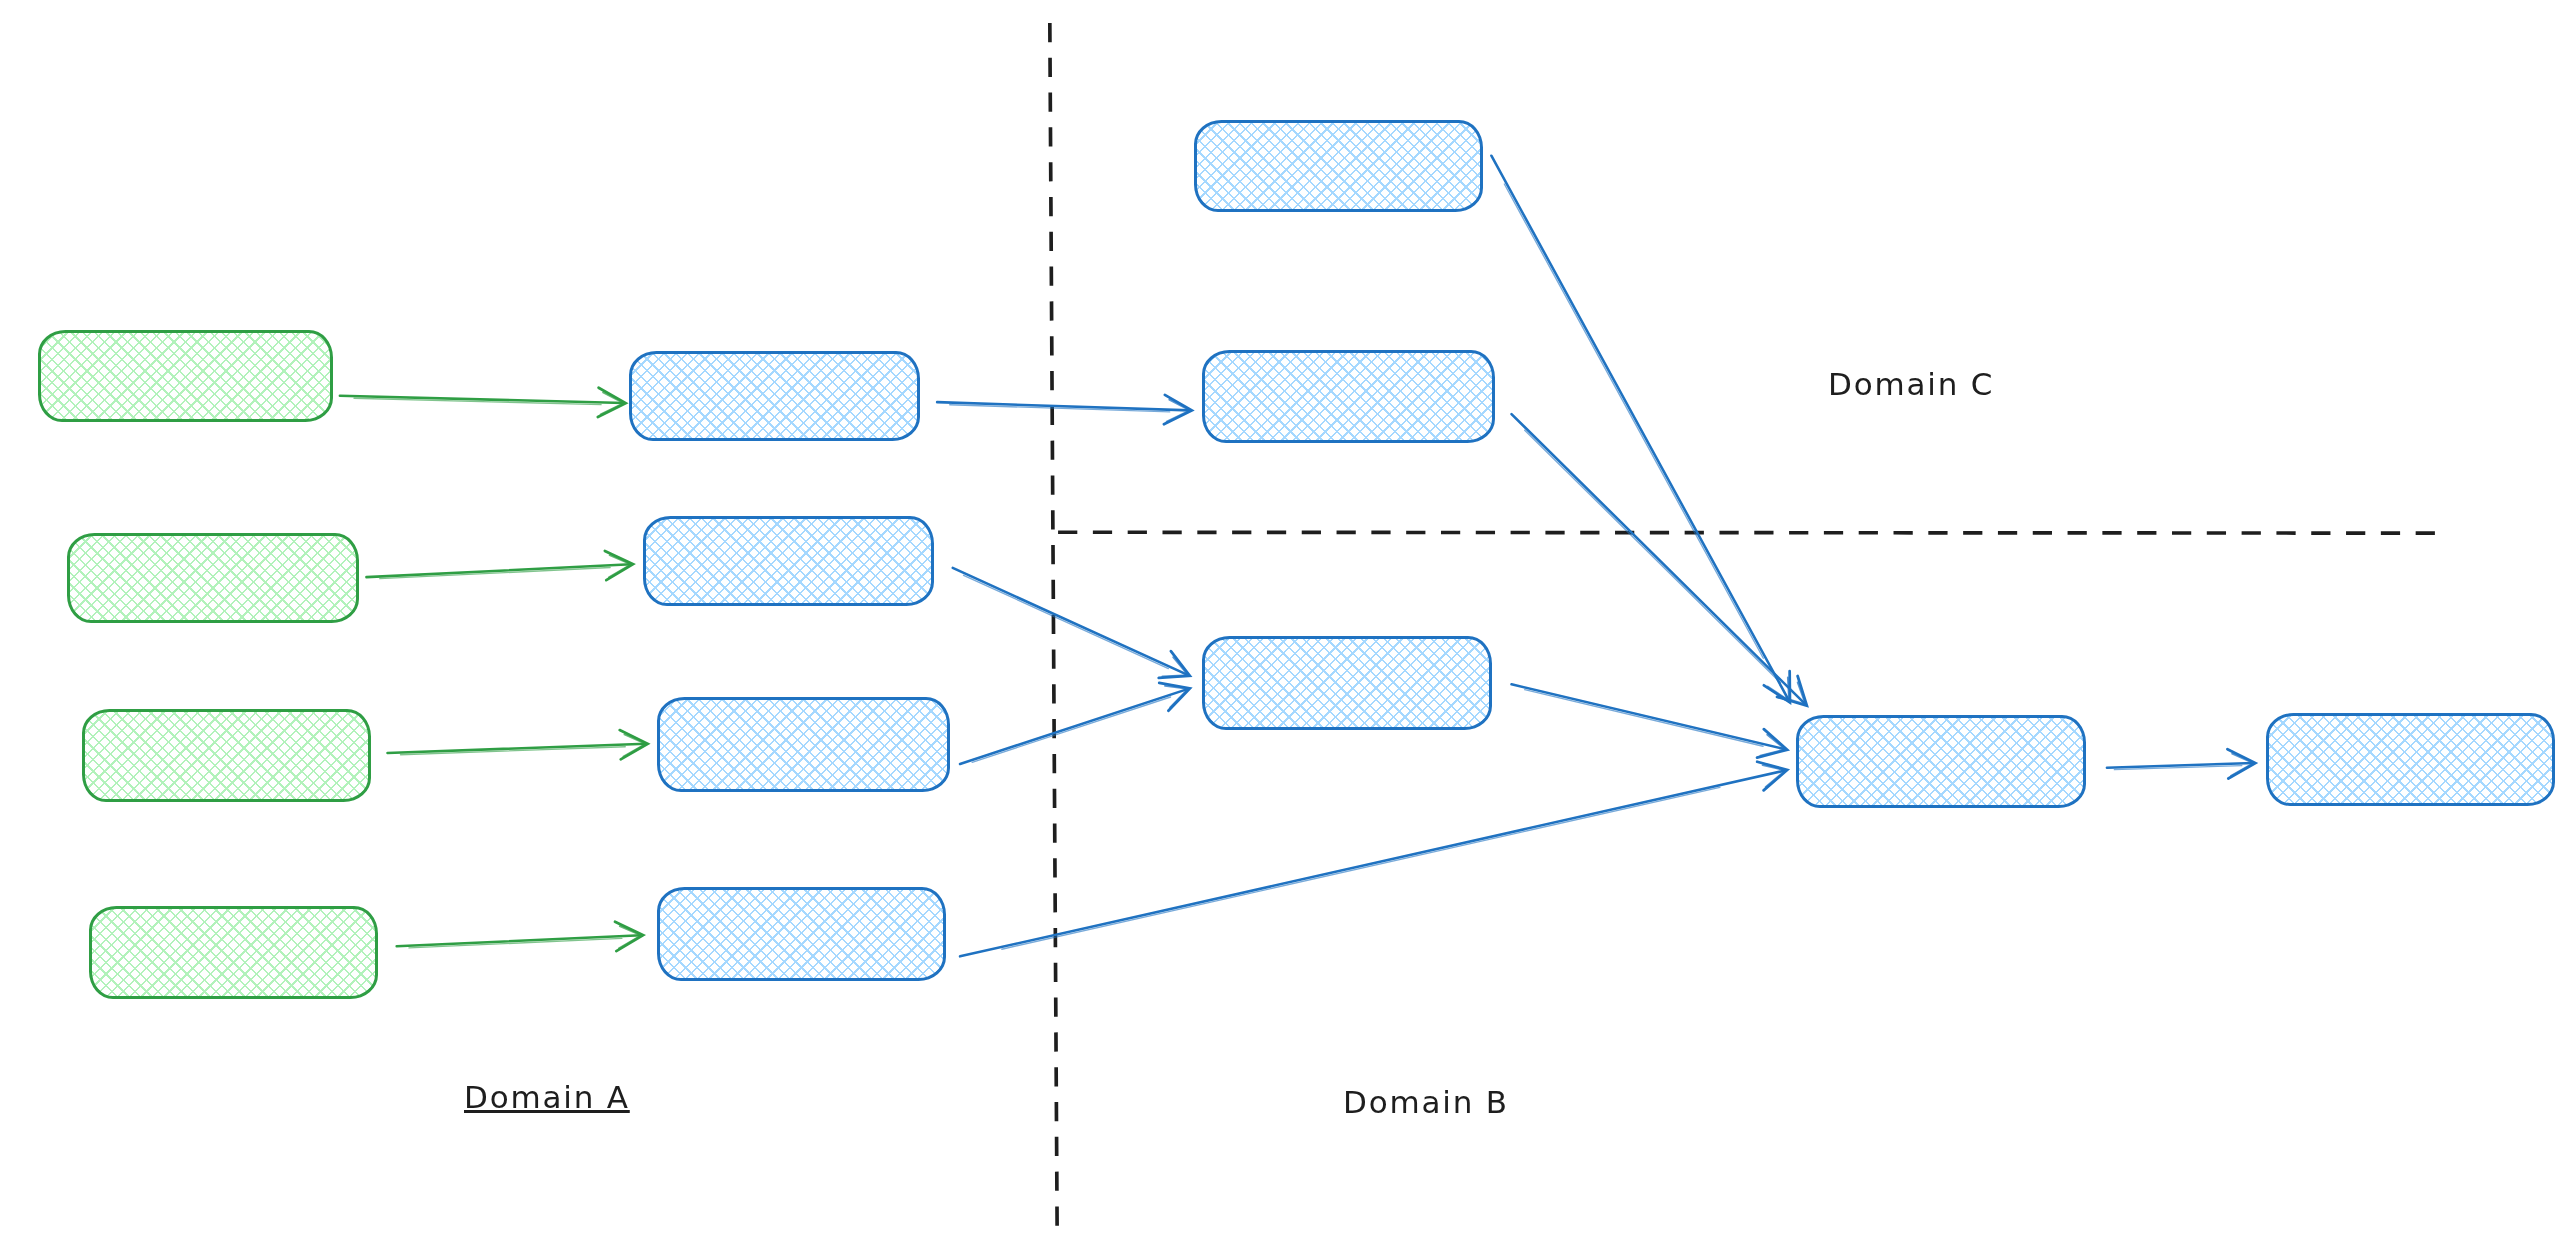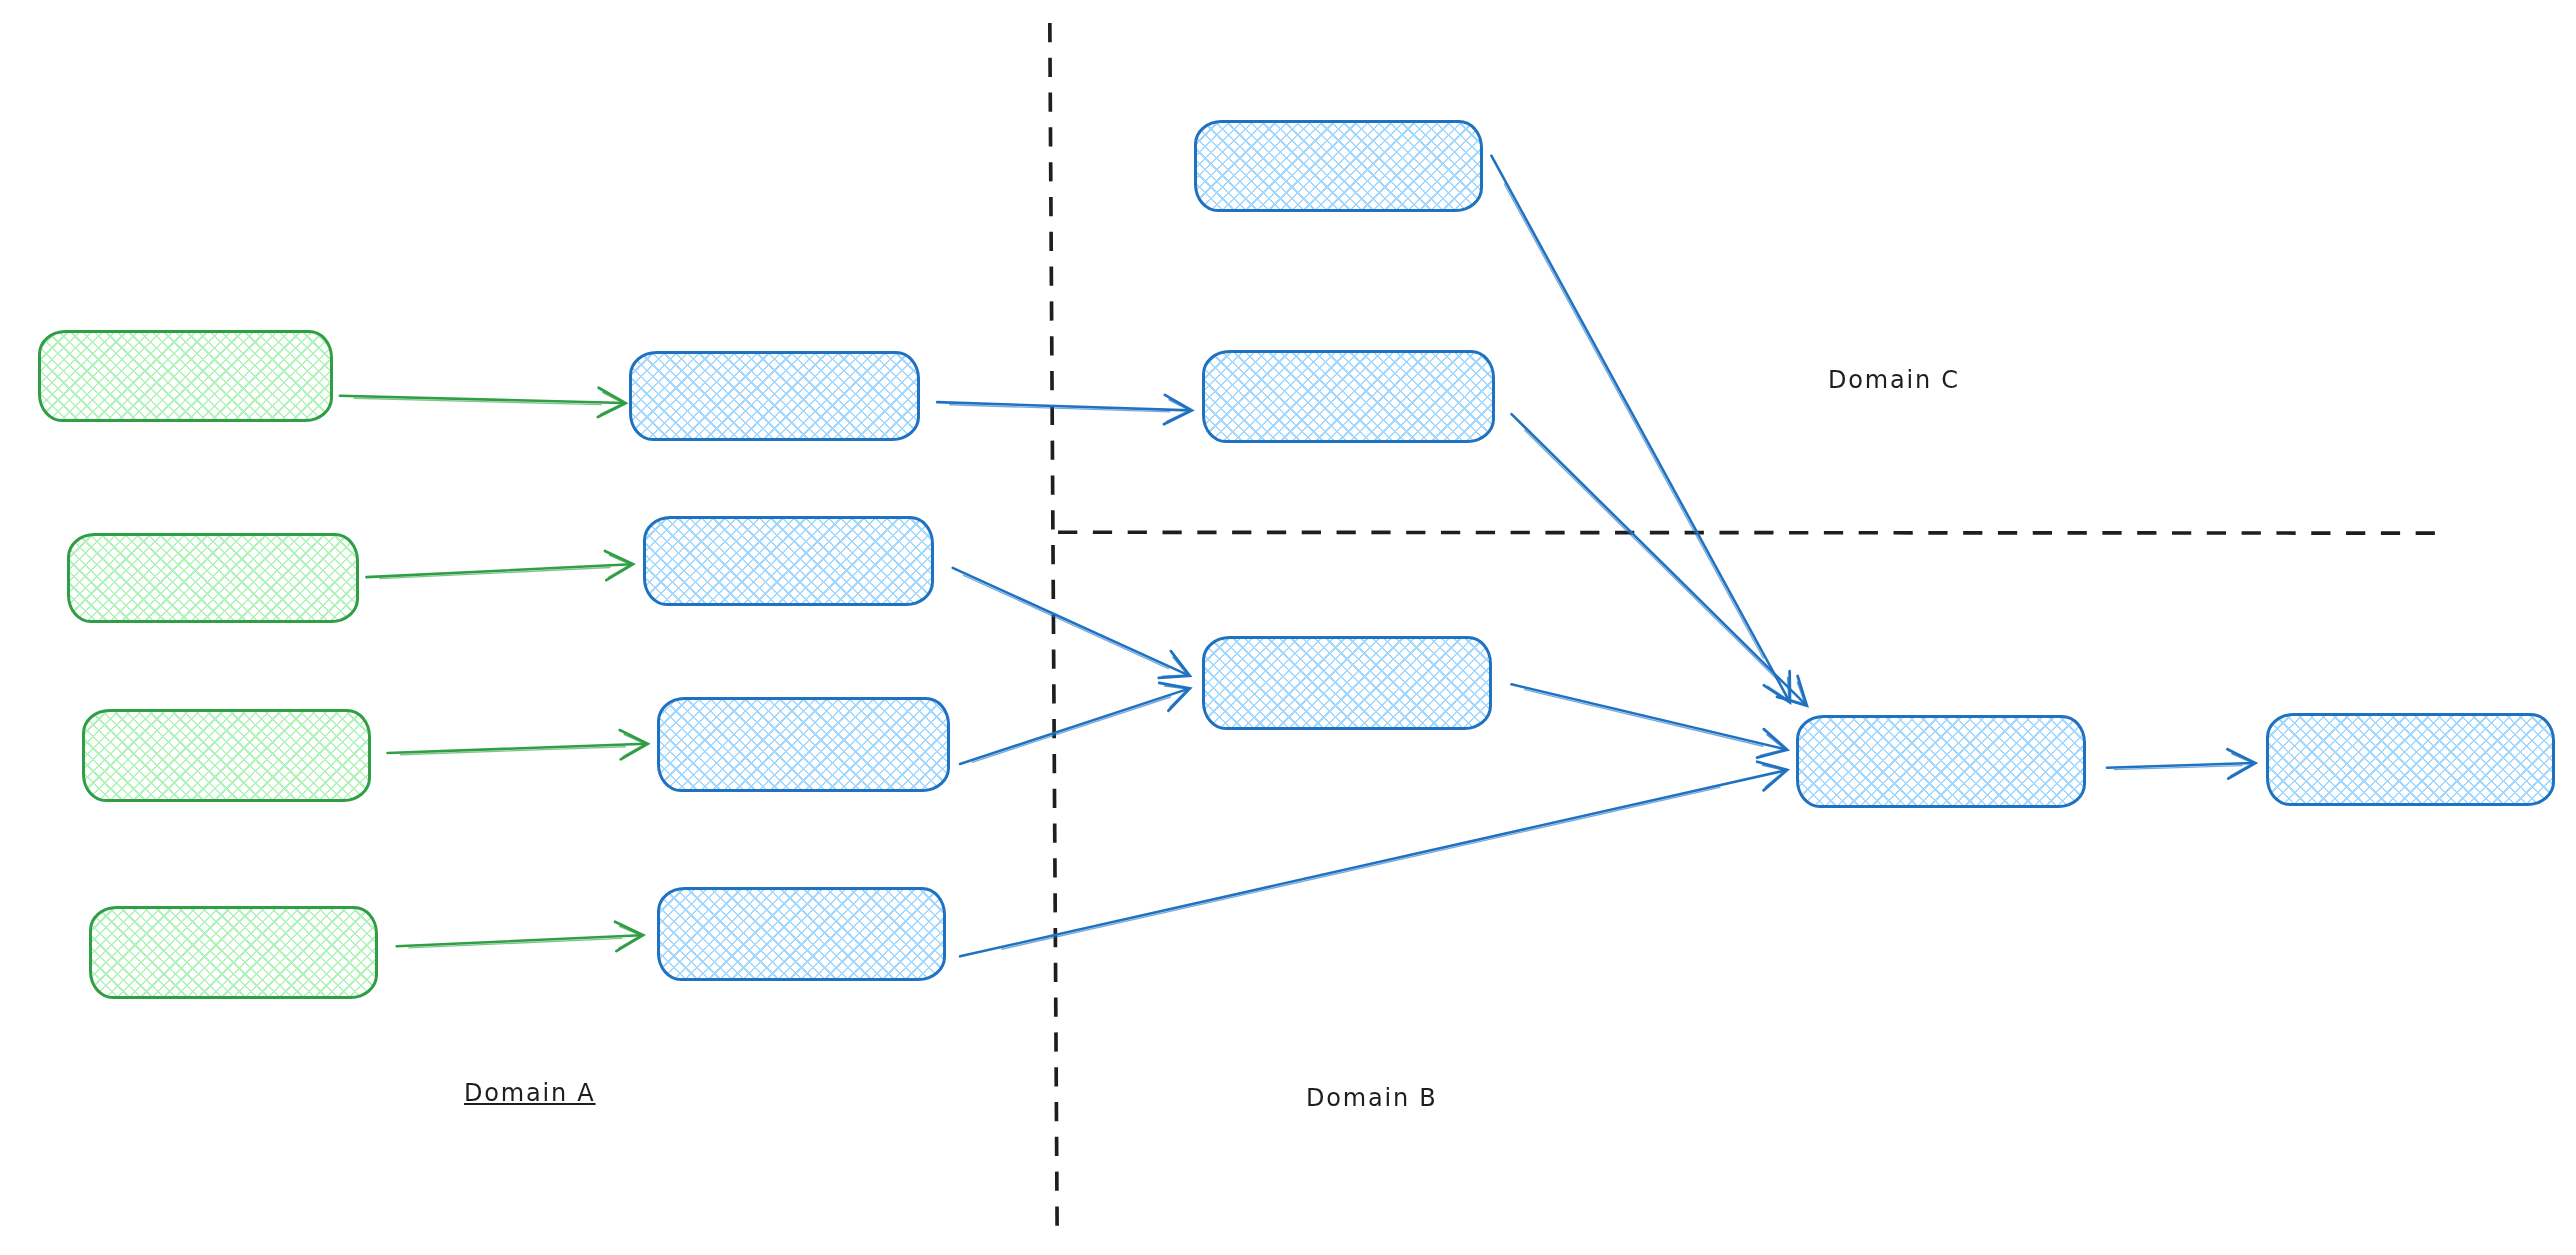--- a/index.html
+++ b/index.html
@@ -37,27 +37,27 @@
       repeating-linear-gradient(-45deg, var(--green-hatch, #b2f2bb) 0, var(--green-hatch, #b2f2bb) 1.6px, transparent 1.6px, transparent 8.2px);
   }
   .node.blue {
     border-color: var(--blue-stroke, #1f72c1);
     background-image:
       repeating-linear-gradient(45deg,  var(--blue-hatch, #a5d8ff) 0, var(--blue-hatch, #a5d8ff) 1.6px, transparent 1.6px, transparent 8.2px),
       repeating-linear-gradient(-45deg, var(--blue-hatch, #a5d8ff) 0, var(--blue-hatch, #a5d8ff) 1.6px, transparent 1.6px, transparent 8.2px);
   }
   .domain-label {
     position: absolute;
-    font-size: 24px;
+    font-size: 31px;
     letter-spacing: 1.8px;
     color: var(--label-text, #1e1e1e);
     white-space: nowrap;
   }
   #label-domain-a { left: 464px;  top: 1079px; text-decoration: underline; }
-  #label-domain-b { left: 1306px; top: 1084px; }
+  #label-domain-b { left: 1343px; top: 1084px; }
   #label-domain-c { left: 1828px; top: 366px;  }
 </style>
 </head>
 <body>
 
 <div id="canvas" style="background: rgb(255, 255, 255);">
   <div id="nodes-layer">
       <div class="node green" style="left: 38px; top: 330px; width: 295px; height: 92px;"></div>
       <div class="node green" style="left: 67px; top: 533px; width: 292px; height: 90px;"></div>
       <div class="node green" style="left: 82px; top: 709px; width: 289px; height: 93px;"></div>

